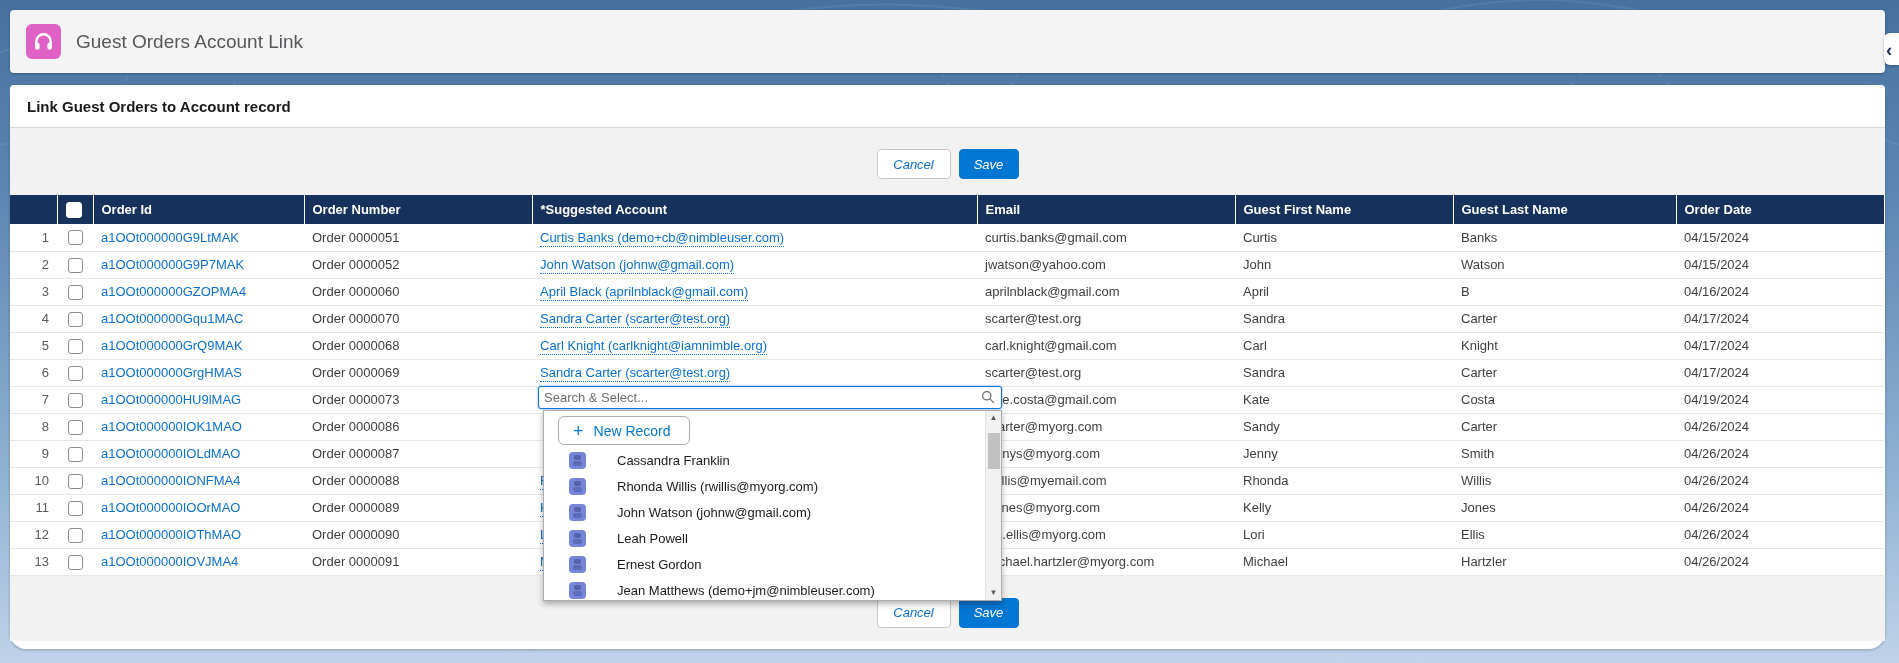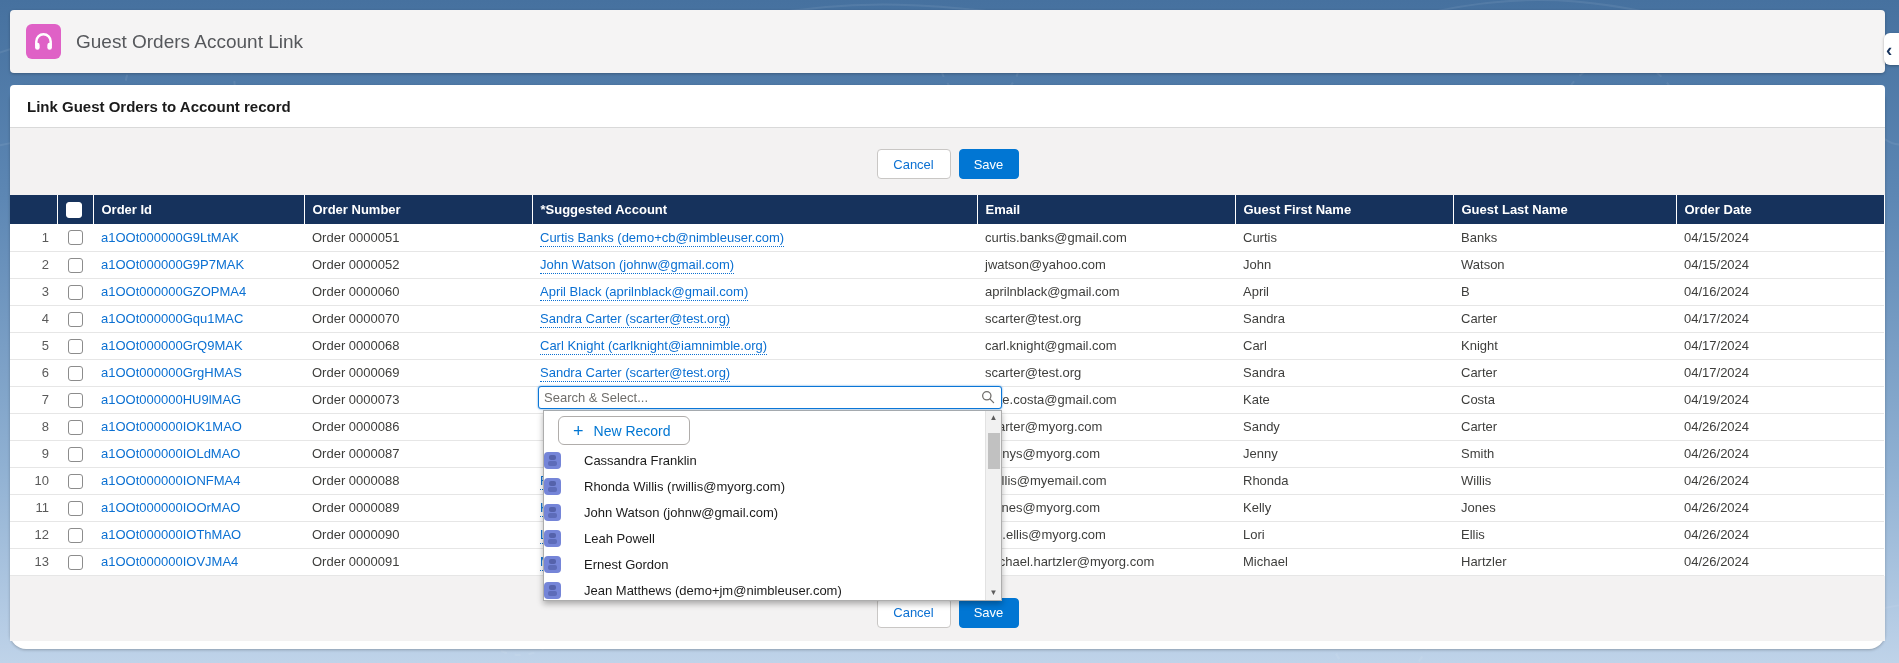--- a/index.html
+++ b/index.html
@@ -35,21 +35,21 @@
     background:#fff; border-radius:16px; box-shadow:0 1px 3px rgba(0,0,0,.25);
   }
   .card-heading {
     height:43px; line-height:43px; padding-left:17px;
     font-size:15px; font-weight:bold; color:#1b1b1b;
     border-bottom:1px solid #d9d9d9; background:#fff; border-radius:4px 4px 0 0;
   }
   .band { background:#f3f2f2; display:flex; justify-content:center; }
   .band-top { height:67px; padding-top:21px; }
   .band-bottom { height:65px; padding-top:22px; }
-  .btn { height:30px; border-radius:4px; font-family:inherit; font-size:13px; cursor:pointer; }
+  .btn { height:30px; border-radius:4px; font-family:inherit; font-size:13px; cursor:pointer;font-style:italic; }
   .btn-cancel { width:74px; background:#fff; border:1px solid #c9c7c5; color:var(--link,#0b70d2); margin-right:8px; }
   .btn-save   { width:60px; background:var(--accent,#0176d3); border:1px solid var(--accent,#0176d3); color:#fff; }
 
   
   table.otable { width:1874px; border-collapse:collapse; table-layout:fixed; }
   .otable col.c-num{width:47px} .otable col.c-cb{width:36px} .otable col.c-id{width:211px}
   .otable col.c-on{width:228px} .otable col.c-sa{width:445px} .otable col.c-em{width:258px}
   .otable col.c-fn{width:218px} .otable col.c-ln{width:223px} .otable col.c-dt{width:208px}
   .otable thead th {
     background:var(--navy,#16325c); color:#fff; font-weight:bold; text-align:left;
@@ -93,21 +93,21 @@
   }
   .lk-scroll .arr { font-size:8px; color:#5c5c5c; height:14px; line-height:14px; cursor:pointer; }
   .lk-thumb { position:absolute; left:2px; top:22px; width:12px; height:36px; background:#c1c1c1; }
   .lk-body { position:absolute; left:0; top:0; right:16px; bottom:0; overflow:hidden; }
   .lk-new {
     margin:5px 0 2px 14px; display:inline-flex; align-items:center; gap:10px;
     height:29px; padding:0 18px 0 14px; background:#fff; border:1px solid #b0adab;
     border-radius:6px; color:var(--accent,#0176d3); font-size:14px; cursor:pointer; font-family:inherit;
   }
   .lk-new .plus { font-size:18px; line-height:1; font-weight:normal; }
-  .lk-item { height:26px; display:flex; align-items:center; padding-left:0; gap:23px; cursor:pointer; }
+  .lk-item { height:26px; display:flex; align-items:center; padding-left:25px; gap:31px; cursor:pointer; }
   .lk-avatar {
     width:17px; height:17px; border-radius:4px; background:var(--avatar-indigo,#7585d8);
     position:relative; flex:0 0 auto;
   }
   .lk-avatar::before { content:""; position:absolute; left:5px; top:3px; width:7px; height:5px; border-radius:2px; background:rgba(25,35,90,.35); }
   .lk-avatar::after  { content:""; position:absolute; left:4px; top:9px; width:9px; height:5px; border-radius:2px; background:rgba(25,35,90,.25); }
   .lk-name { color:#1b1b1b; font-size:13px; white-space:nowrap; }
 </style>
 </head>
 <body>

